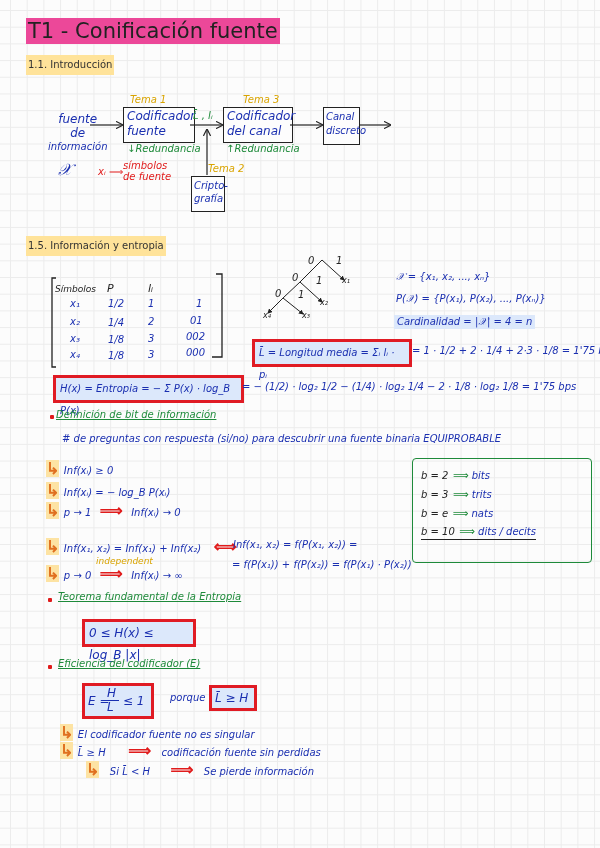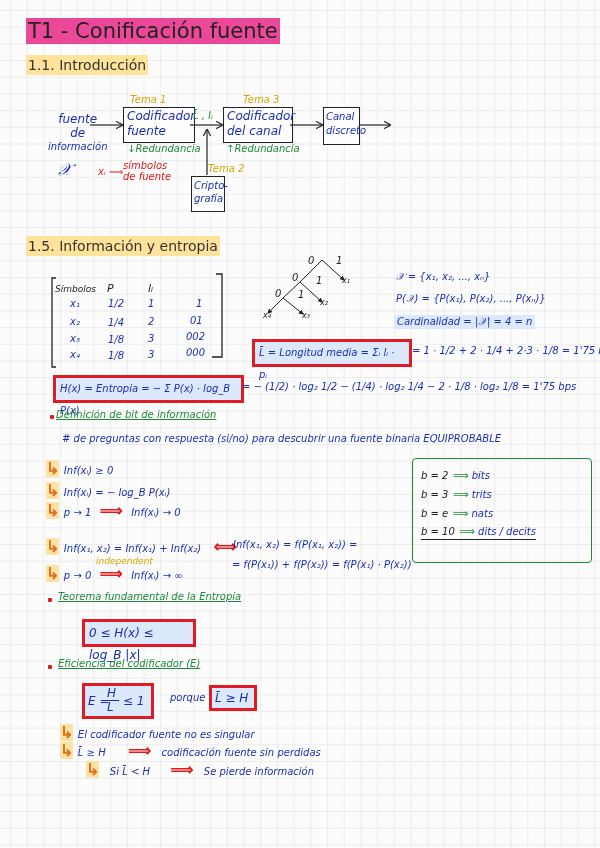--- a/index.html
+++ b/index.html
@@ -19,21 +19,21 @@
   .green { color:#1e8a3a; }
   .red { color:#e01b1b; }
   .gold { color:#d9a400; }
   .dark { color:#222; }
   .title {
     left:26px; top:18px; font-size:21px; color:#222;
     background:#ec4899; padding:0 2px; line-height:26px;
     font-family:"DejaVu Sans", sans-serif;
   }
   .h2 {
-    font-size:14px; color:#333; background:#ffe39a; padding:0 2px; line-height:20px;
+    font-size:10px; color:#333; background:#ffe39a; padding:0 2px; line-height:20px;
     font-family:"DejaVu Sans", sans-serif;
   }
   .box { position:absolute; border:1.5px solid #222; background:#fdfdfd; }
   .redbox { position:absolute; border:3px solid #e01b24; background:#dce8fb; }
   .hlblue { background:#dce8fb; }
   .bullet { position:absolute; width:4px; height:4px; background:#e01b1b; border-radius:1px; }
   .und { text-decoration:underline; }
   .arrowL { color:#e07020; font-weight:bold; }
   .orangehl { background:#fde3a3; }
   svg { position:absolute; left:0; top:0; }

